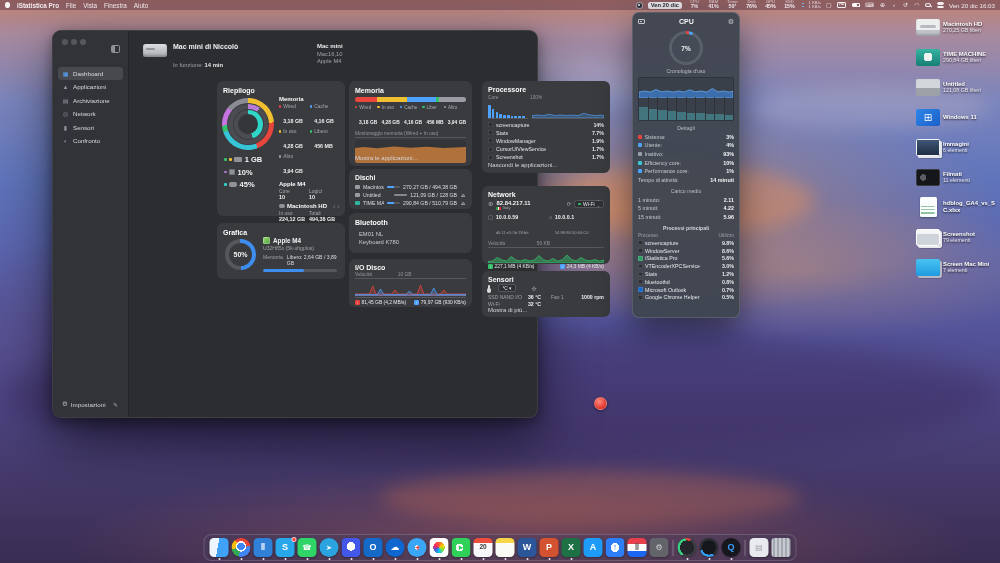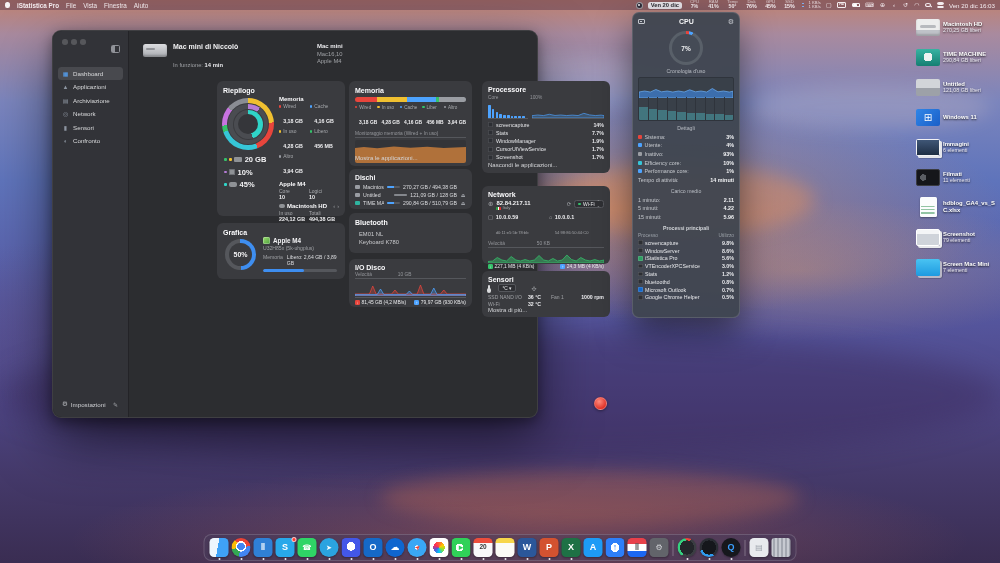--- a/index.html
+++ b/index.html
@@ -517,21 +517,21 @@
           </div>
               </div>
         </div>
           </div>
       </div>
       <div class="rp-stats">
         <div class="rp-stat">
           <span class="pip g"></span>
             <span class="pip y"></span>
           <span class="mini ram"></span>
-          <b>20 GB</b>
+          <b>1 GB</b>
         </div>
         <div class="rp-stat">
           <span class="pip p"></span>
           <span class="mini cpu"></span>
           <b>10%</b>
         </div>
         <div class="rp-stat">
           <span class="pip t"></span>
           <span class="mini dsk"></span>
           <b>45%</b>

